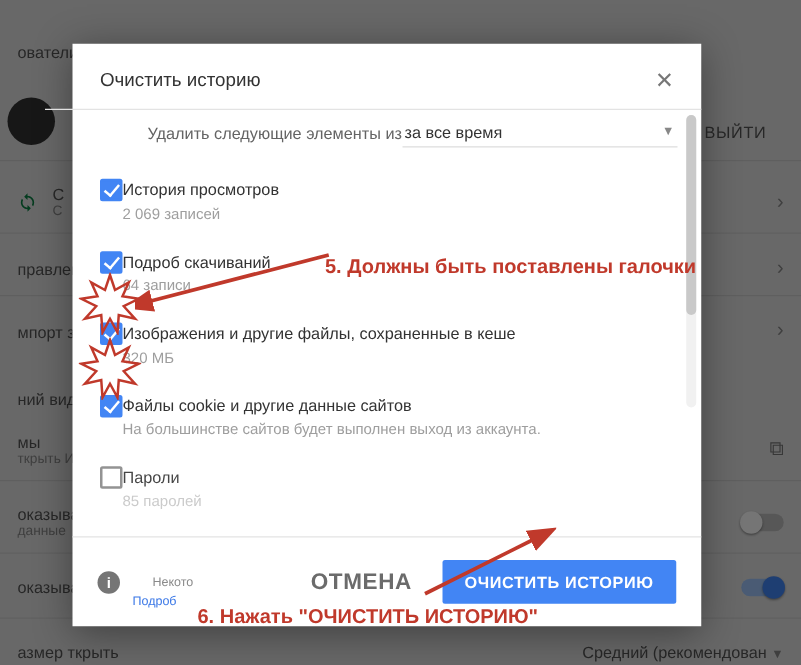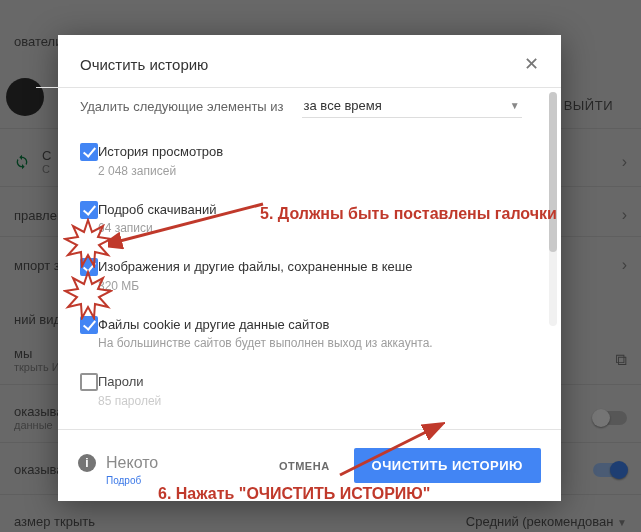--- a/index.html
+++ b/index.html
@@ -18,37 +18,37 @@
   .toggle.on::after { left:17px; background:#4285f4; }
   .ext-icon { width:16px; height:16px; display:inline-block; }
 
   
   .dialog { position: absolute; left: 58px; top: 35px; width: 503px; height: 466px; background: #fff; box-shadow: 0 5px 30px rgba(0,0,0,0.4); display:flex; flex-direction:column; }
   .dlg-header { padding: 20px 22px 14px 22px; display:flex; align-items:center; justify-content:space-between; }
   .dlg-title { font-size: 15px; color:#333; }
   .dlg-close { color:#777; font-size:18px; cursor:pointer; line-height:1; }
   .dlg-body { position:relative; flex:1; padding: 0 0 0 22px; overflow:hidden; }
   .body-inner { position:absolute; left:22px; right:16px; top:0; bottom:0; overflow:hidden; }
-  .range-row { display:flex; align-items:center; gap:18px; padding: 6px 0 14px 0; color:#646464; }
+  .range-row { display:flex; align-items:center; gap:0; padding: 6px 0 14px 0; color:#646464;margin-left:38px; }
   .range-select { flex:1; display:flex; align-items:center; justify-content:space-between; border-bottom:1px solid #ddd; padding:4px 2px; color:#333; cursor:pointer; max-width:220px;}
   .range-select .tri { color:#888; font-size:10px; }
   .opt-row { display:flex; gap:0; padding:10px 6px 10px 0; }
   .cb { width:18px; height:18px; border:2px solid #4285f4; border-radius:2px; background:#4285f4; position:relative; flex:0 0 18px; margin-top:1px; }
   .cb::after { content:""; position:absolute; left:4px; top:0px; width:5px; height:10px; border:solid #fff; border-width:0 2px 2px 0; transform:rotate(40deg); }
   .cb.off { background:#fff; border-color:#888; }
   .cb.off::after { display:none; }
   .opt-text .t1 { color:#333; font-size:13px; line-height:1.5; }
   .opt-text .t2 { color:#9e9e9e; font-size:12px; line-height:1.5; }
   .dlg-sep { height:1px; background:#e3e3e3; margin-left:-22px; }
   .dlg-footer { padding:18px 20px; display:flex; align-items:center; justify-content:flex-end; gap:24px; border-top:1px solid #e3e3e3; position:relative; }
   .foot-note { position:absolute; left:20px; bottom:14px; display:flex; gap:10px; align-items:flex-start; width:330px;}
   .info-icon { width:18px; height:18px; border-radius:50%; background:#757575; color:#fff; font-size:12px; font-weight:bold; display:flex; align-items:center; justify-content:center; flex:0 0 18px; }
-  .foot-note .n1 { color:#8a8a8a; font-size:16px; }
+  .foot-note .n1 { color:#8a8a8a; font-size:10px;margin-left:16px; }
   .foot-note .n2 { color:#3b78e7; font-size:10px; }
-  .btn-cancel { color:#6b6b6b; font-weight:600; letter-spacing:0.5px; font-size:11px; cursor:pointer; }
+  .btn-cancel { color:#6b6b6b; font-weight:600; letter-spacing:0.5px; font-size:18px; cursor:pointer; }
   .btn-primary { background:#4285f4; color:#fff; font-weight:600; letter-spacing:0.5px; font-size:13px; padding:10px 18px; border-radius:2px; cursor:pointer; }
   .scrollbar { position:absolute; right:4px; top:4px; width:8px; height:234px; background:#f1f1f1; border-radius:4px; }
   .scroll-thumb { position:absolute; left:0; top:0; width:8px; height:160px; background:#c9c9c9; border-radius:4px; }
 
   
   .burst { position:absolute; width:50px; height:50px; }
   .burst svg { width:100%; height:100%; }
 
   
   .anno { position:absolute; color:#c0392b; font-weight:600; font-size:16px; white-space:nowrap;margin-top:10px; }
@@ -138,21 +138,21 @@
           <div class="range-select">
             <span>за все время</span>
             <span class="tri">▼</span>
           </div>
         </div>
 
         <div class="opt-row">
           <div class="cb"></div>
           <div class="opt-text">
             <div class="t1">История просмотров</div>
-            <div class="t2">2 048 записей</div>
+            <div class="t2">2 069 записей</div>
           </div>
         </div>
         <div class="opt-row">
           <div class="cb"></div>
           <div class="opt-text">
             <div class="t1">Подроб скачиваний</div>
             <div class="t2">64 записи</div>
           </div>
         </div>
         <div class="opt-row">

